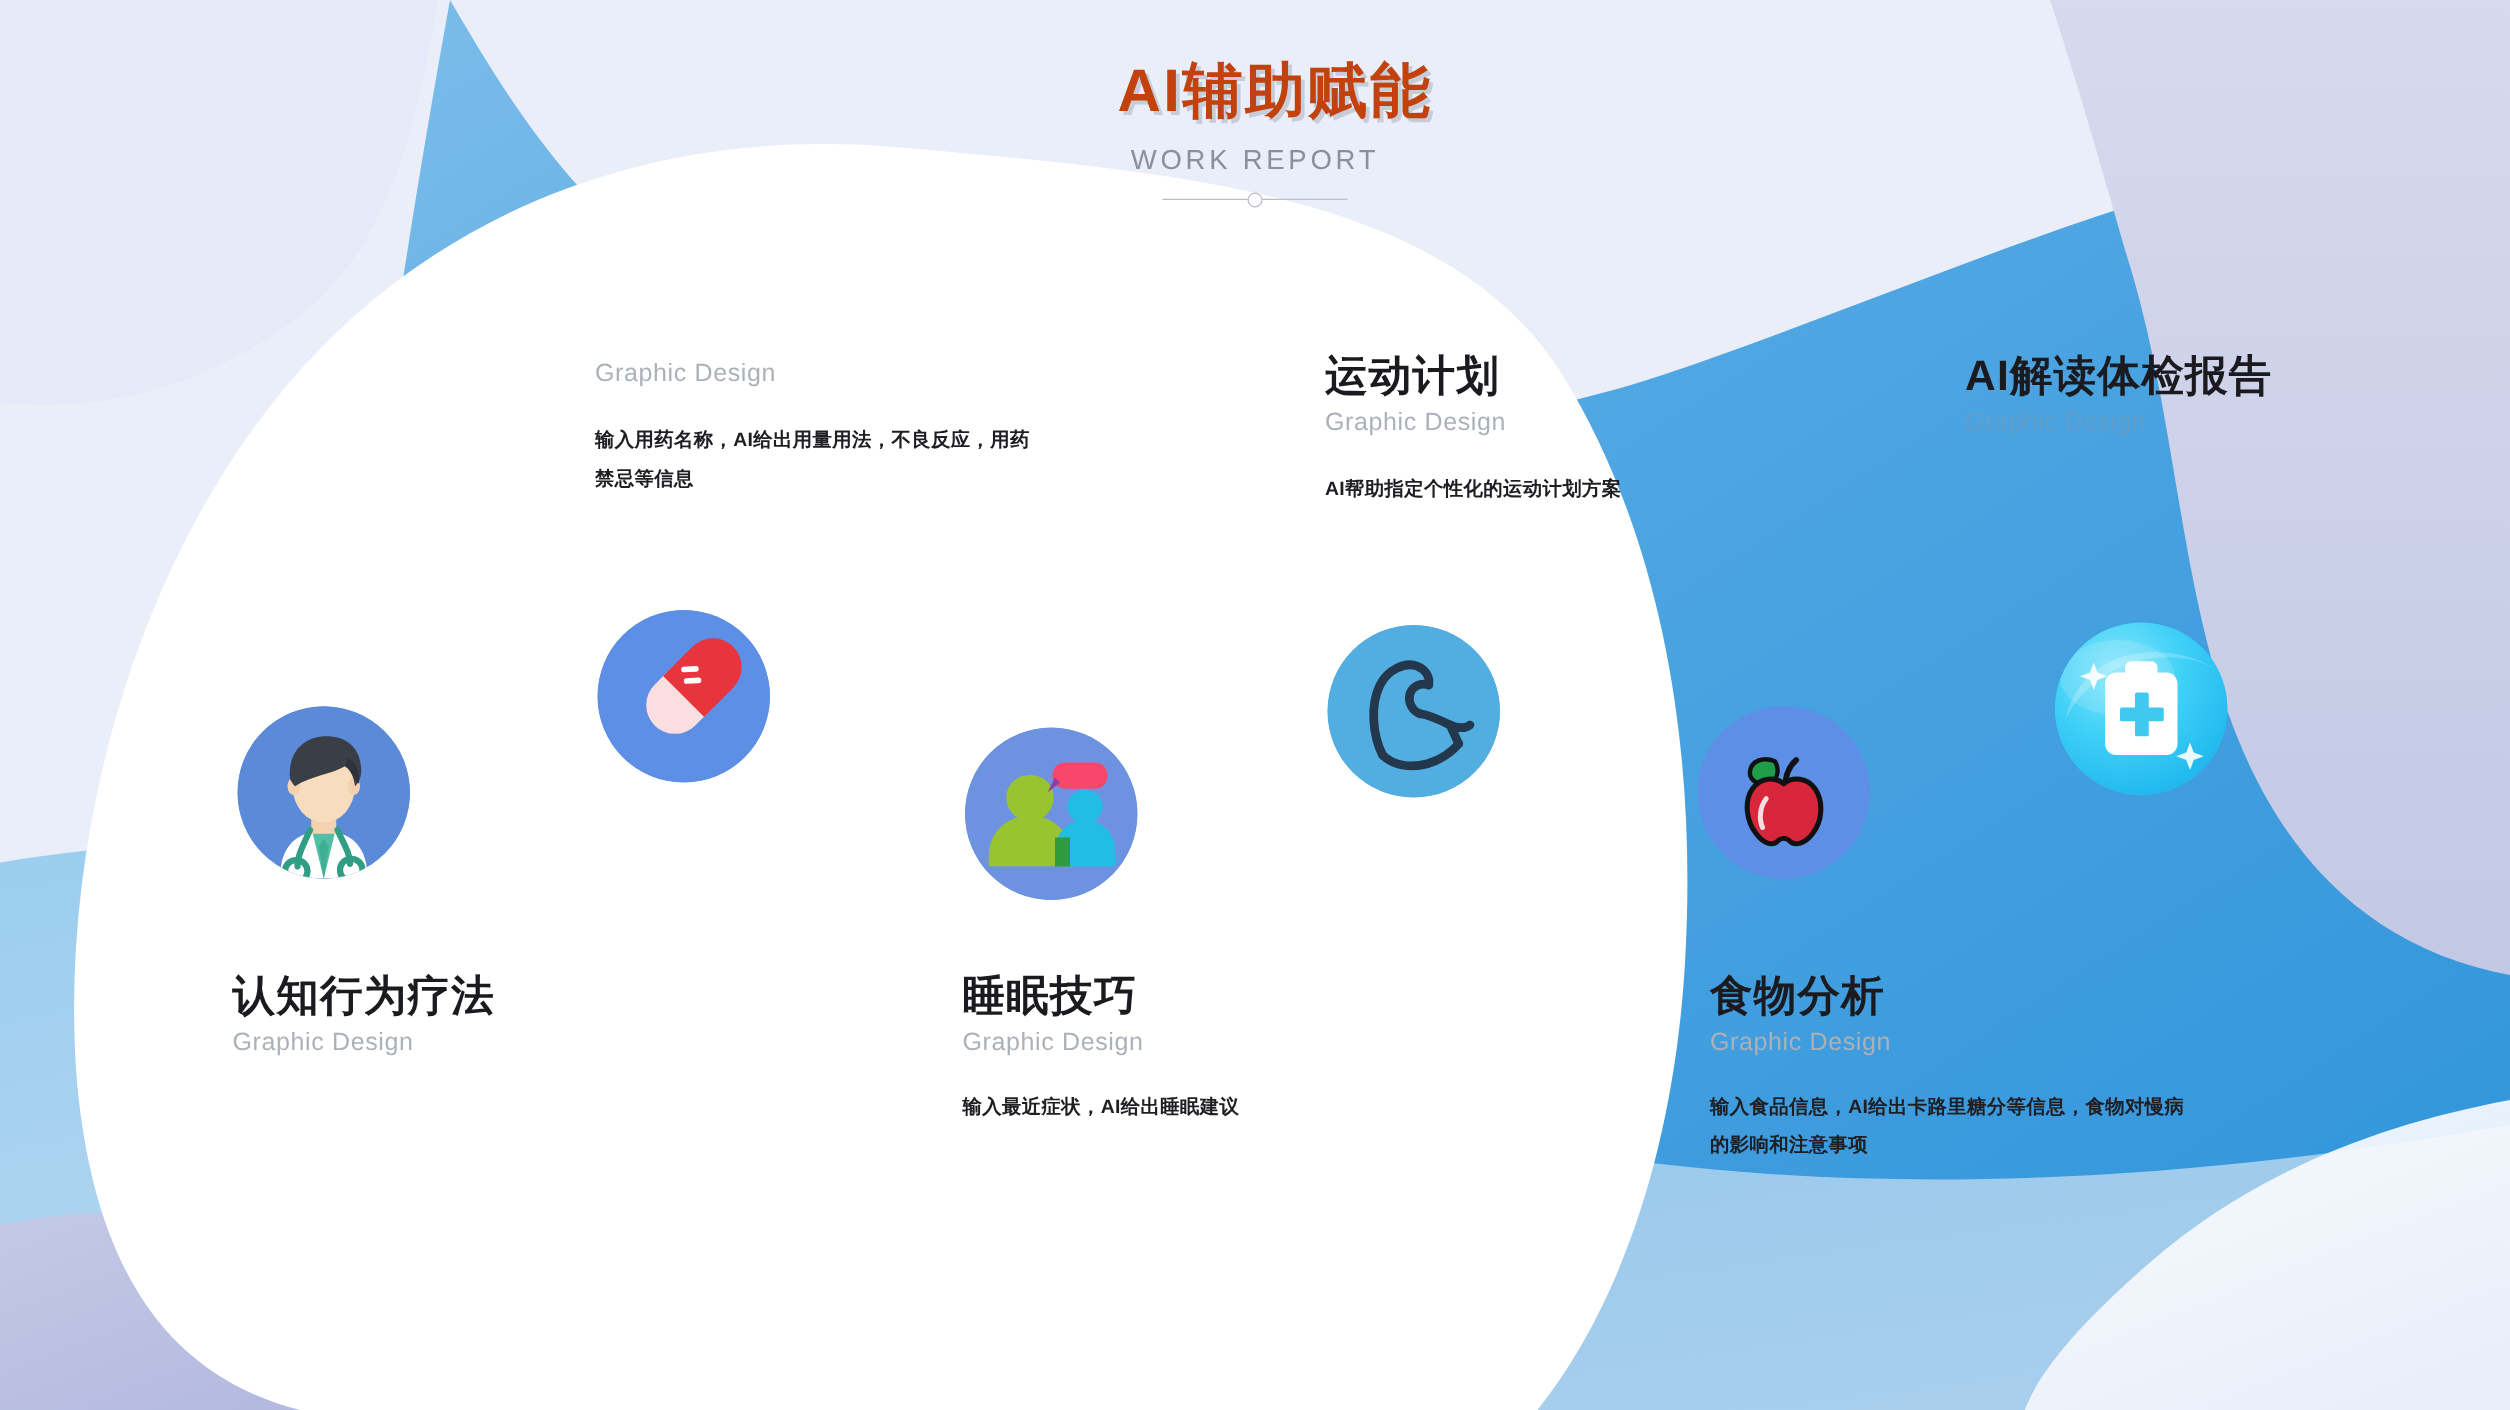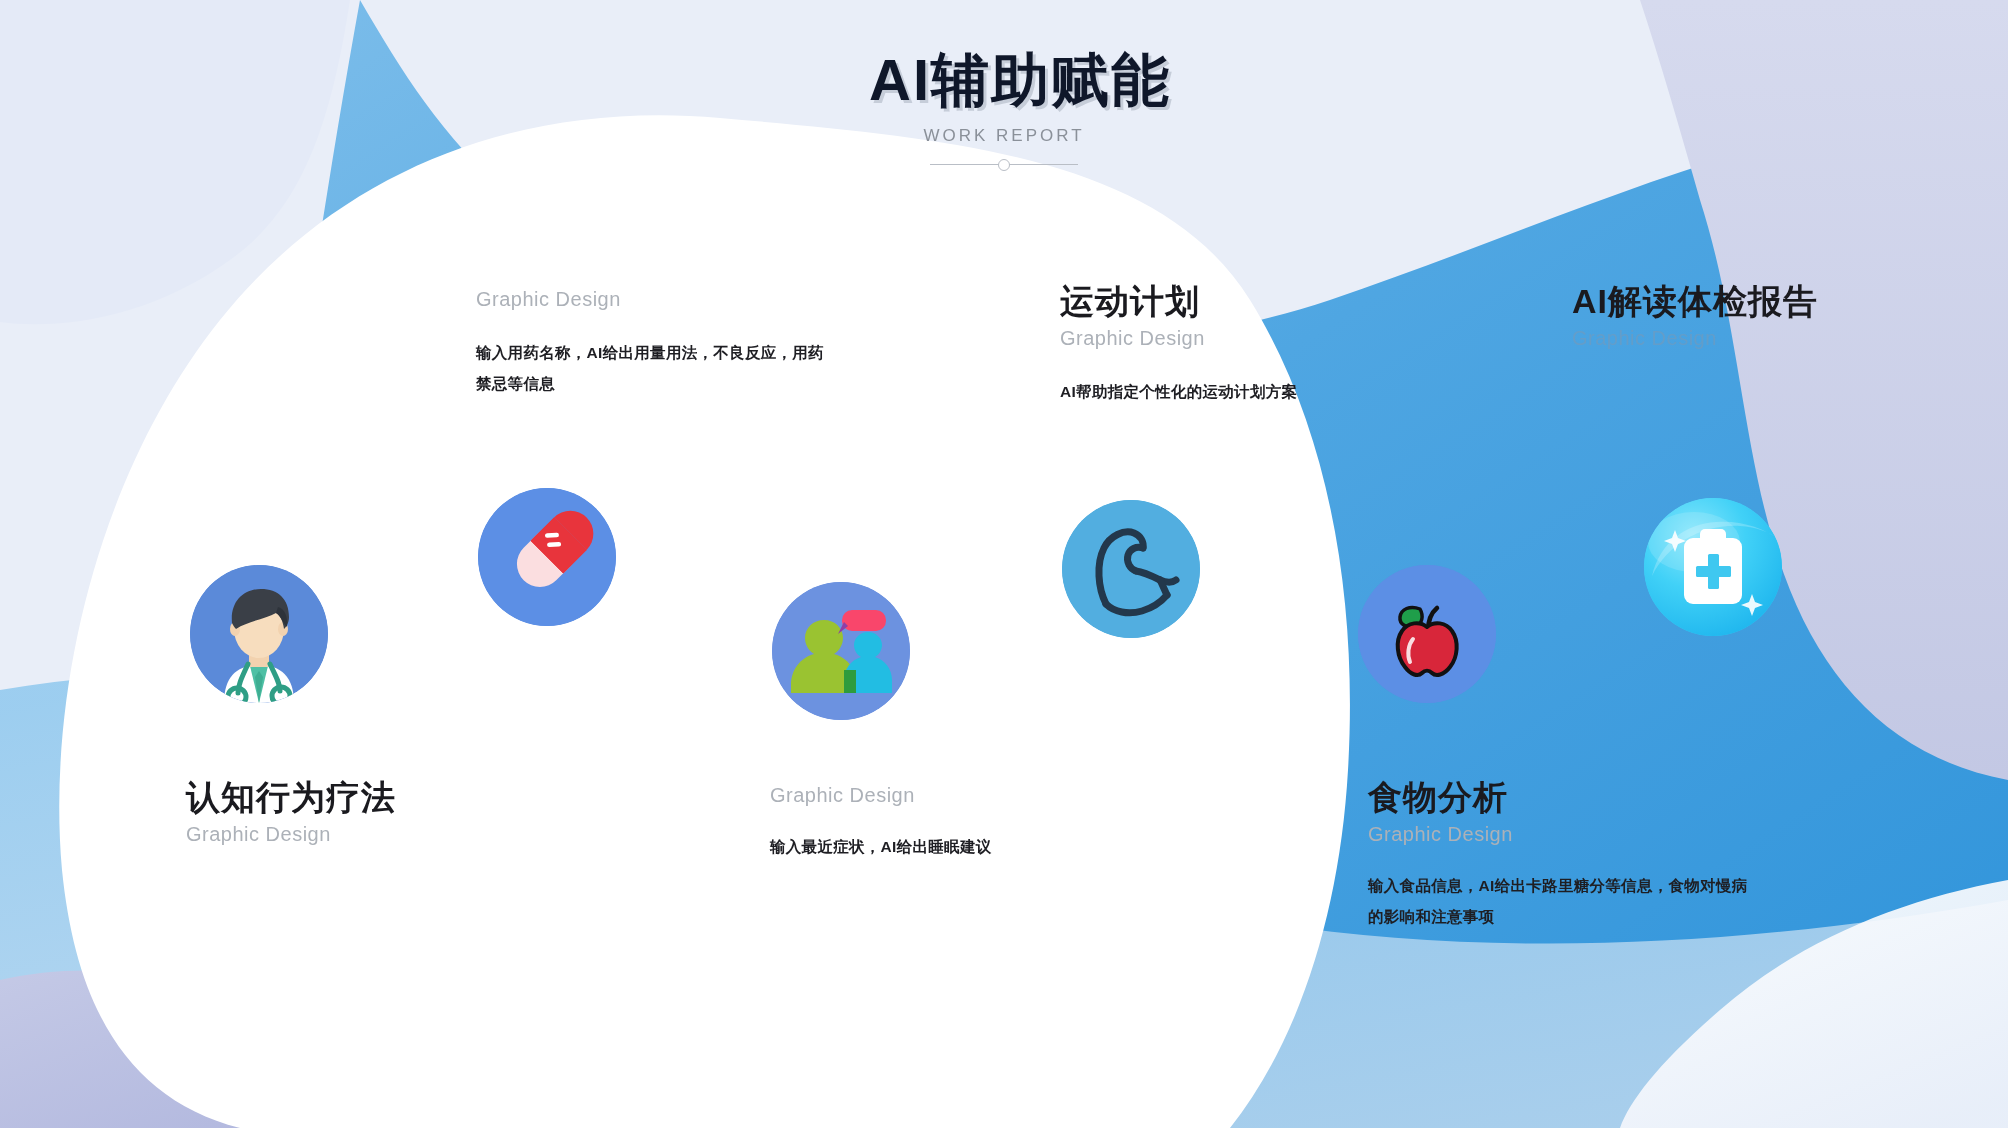--- a/index.html
+++ b/index.html
@@ -13,27 +13,27 @@
   
   #bg { position:absolute; inset:0; overflow:hidden; z-index:0; }
   #bg svg { position:absolute; inset:0; width:2008px; height:1128px; display:block; }
 
   
   #content { position:absolute; inset:0; z-index:5; }
 
   
   .header { position:absolute; left:0; right:0; top:48px; text-align:center; }
   .title {
-    font-size:58px; font-weight:bold; color:#0f172a;
+    font-size:48px; font-weight:bold; color:#c2410c;
     letter-spacing:2px; line-height:1.1;
     text-shadow:3px 3px 0 rgba(120,130,145,.30);
     padding-left:32px;
   }
   .subtitle {
-    margin-top:14px; font-size:17px; color:#8A9099;
+    margin-top:14px; font-size:22px; color:#8A9099;
     letter-spacing:3px; font-weight:normal;
   }
   .divider { margin:12px auto 0; width:148px; height:14px; position:relative; }
   .divider .ln { position:absolute; top:6px; left:0; width:148px; height:1px; background:#B9BEC6; }
   .divider .dot {
     position:absolute; top:1px; left:50%; margin-left:-6px;
     width:12px; height:12px; border-radius:50%;
     background:#FFFFFF; border:1.5px solid #B9BEC6;
   }
 
@@ -243,20 +243,21 @@
 
         <path d="M72 88 h12 v23 H72 Z" fill="#2E9C3D"></path>
         <path d="M72 88 c6 2 10 6 12 11 v12 H72 Z" fill="#2E9C3D"></path>
 
         <rect x="70" y="28" width="44" height="21" rx="10" fill="#F9466B"></rect>
         <path d="M76 44 L66 52 L72 40 Z" fill="#8E3FA6"></path>
       </svg>
     </div>
   </div>
   <div class="card below" style="left:770px; top:778px; width:340px;">
+    <div class="c-title">睡眠技巧</div>
     <div class="c-sub">Graphic Design</div>
     <div class="c-desc">输入最近症状，AI给出睡眠建议</div>
   </div>
 
   <div class="card" style="left:1060px; top:282px; width:330px;">
     <div class="c-title">运动计划</div>
     <div class="c-sub">Graphic Design</div>
     <div class="c-desc">AI帮助指定个性化的运动计划方案</div>
   </div>
   <div class="icon-wrap" style="left:1062px; top:500px;">

